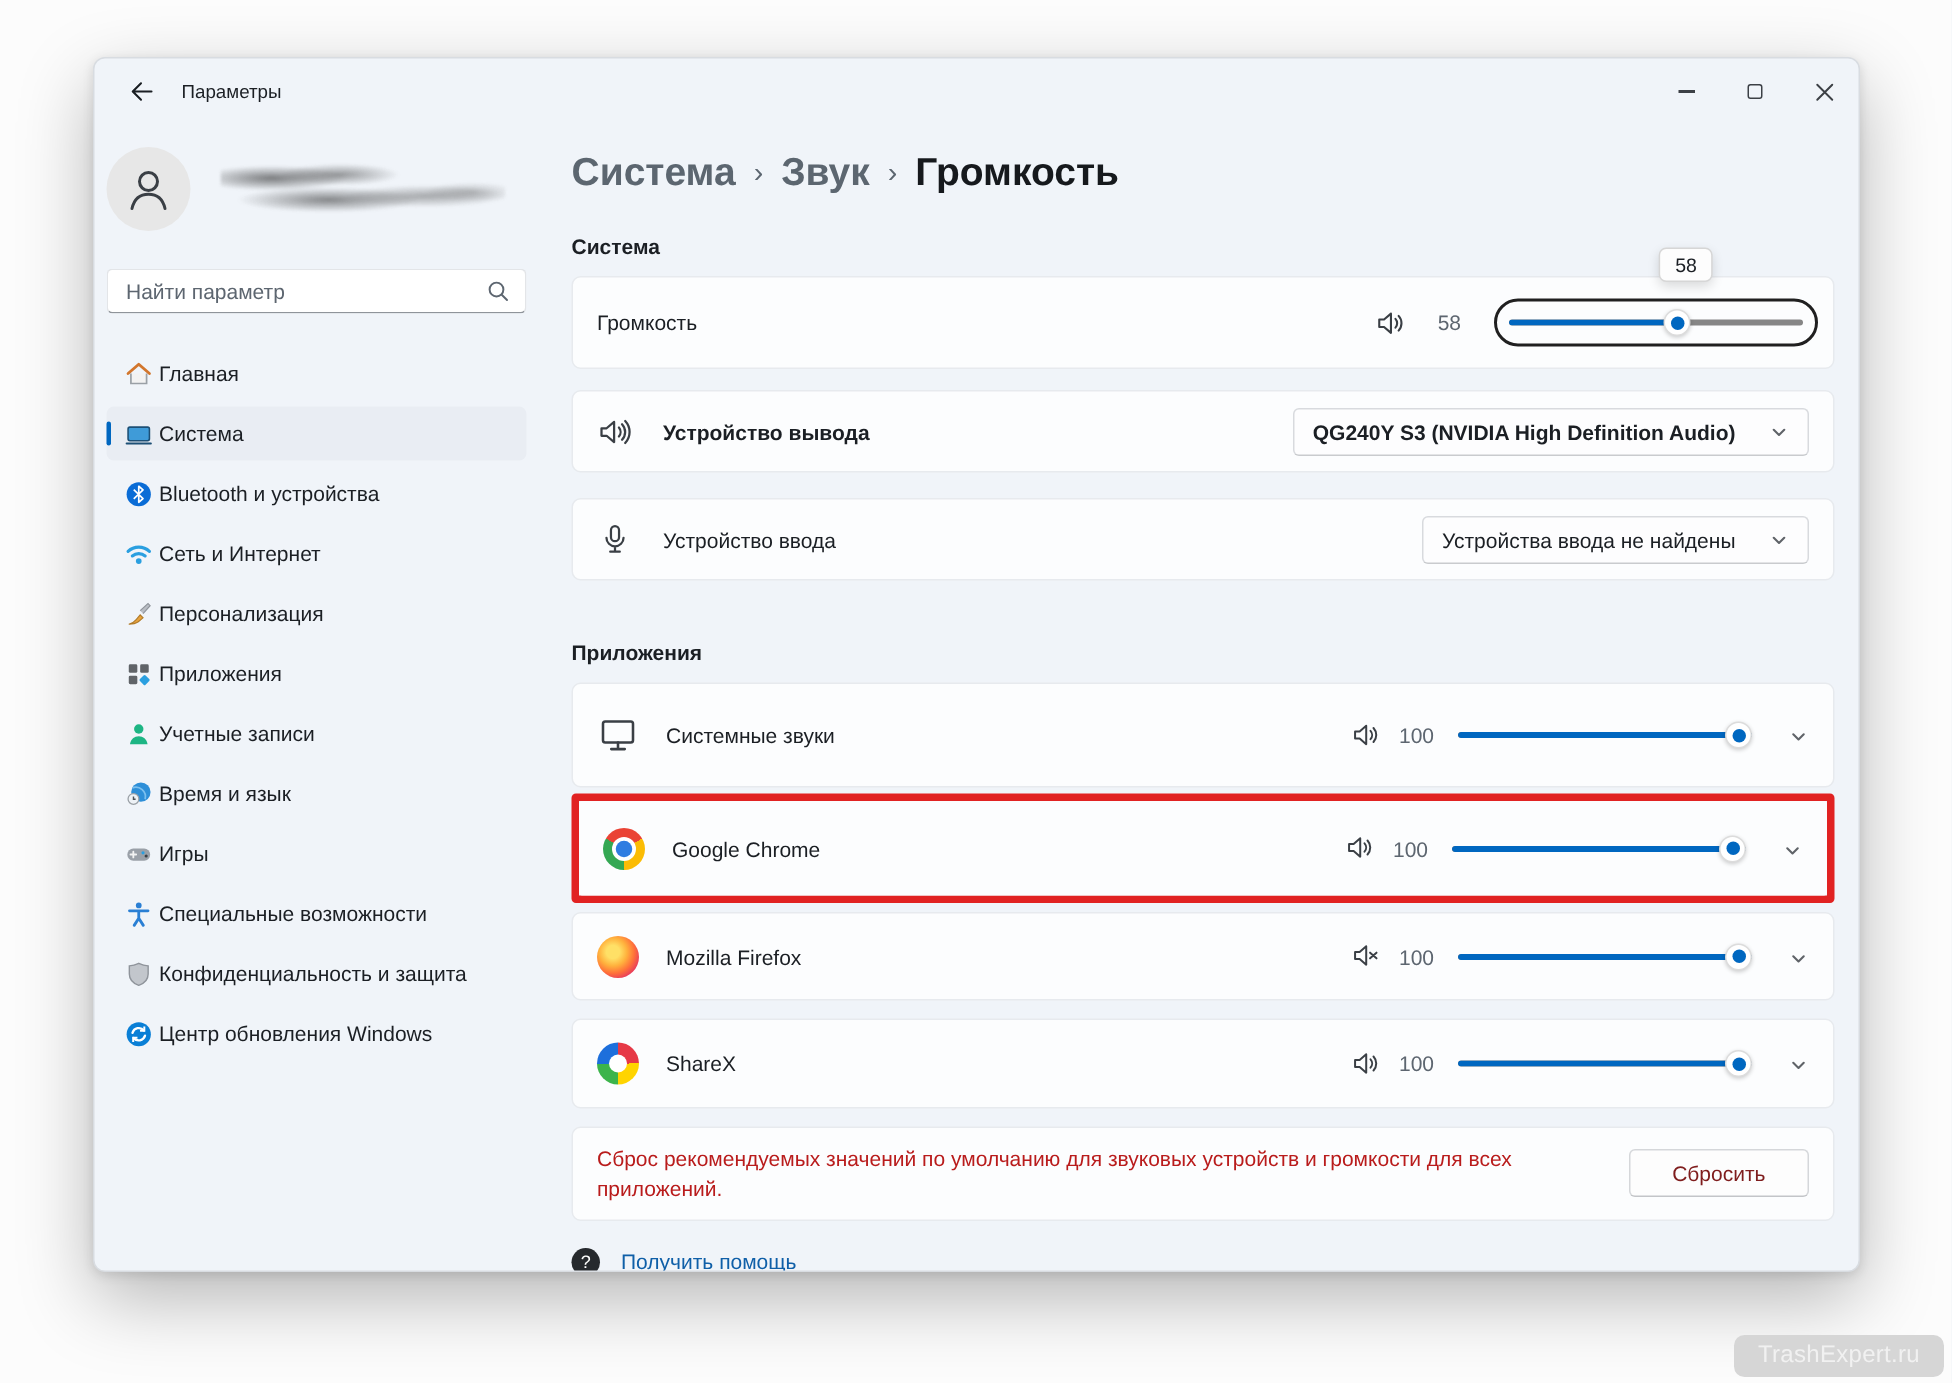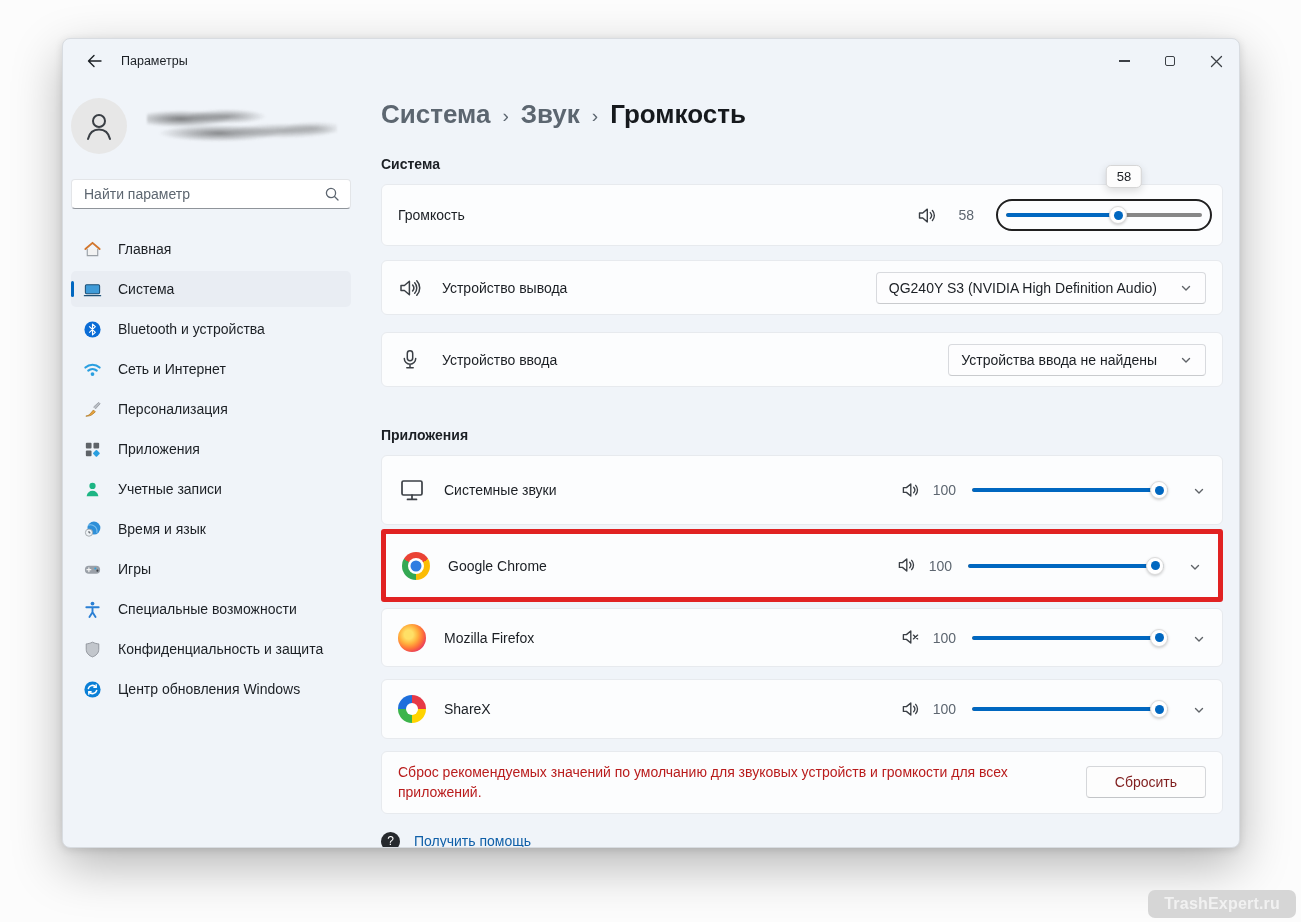--- a/index.html
+++ b/index.html
@@ -55,21 +55,21 @@
     border-radius:4px; display:flex; align-items:center; padding:0 10px 0 12px;
   }
   .search-box input {
     border:none; outline:none; background:transparent; flex:1;
     font-family:inherit; font-size:14px; color:#1b1f24;
   }
   .search-box input::placeholder { color:#5d6670; }
   .nav { margin-top:22px; }
   .nav-item {
     height:36px; margin-bottom:4px; border-radius:5px;
-    display:flex; align-items:center; gap:16px; padding-left:12px;
+    display:flex; align-items:center; gap:4px; padding-left:12px;
     font-size:14px; cursor:pointer; position:relative;
   }
   .nav-item.selected { background:#e9edf3; }
   .nav-item.selected::before {
     content:""; position:absolute; left:0; top:10px; width:3px; height:16px;
     border-radius:2px; background:#0067c0;
   }
   .nav-ico { width:19px; height:19px; flex:none; display:flex; }
 
   
@@ -81,21 +81,21 @@
 
   .section-label { margin-top:26px; font-size:14px; font-weight:700; color:#1b1f24; }
   .section-label.apps { margin-top:40px; }
 
   .card {
     background:#fcfdfe; border:1px solid #e7eaee; border-radius:6px;
     display:flex; align-items:center; padding:0 16px;
   }
   .volume-card { margin-top:12px; height:62px; position:relative; padding-right:10px; }
   .device-card { height:55px; }
-  .device-card.output { margin-top:14px; }
+  .device-card.output { margin-top:14px;font-weight:bold; }
   .device-card.input { margin-top:17px; }
   .row-label { font-size:14px; }
   .dev-ico { width:24px; height:24px; display:flex; margin-right:20px; }
   .right { margin-left:auto; display:flex; align-items:center; }
 
   .spk-ico { width:21px; height:21px; display:flex; }
   .vol-value { font-size:14px; color:#5d6670; min-width:24px; text-align:right; }
 
   .slider { position:relative; width:196px; height:18px; display:flex; align-items:center; }
   .slider .track { width:100%; height:4px; border-radius:2px; background:#868686; overflow:hidden; }
@@ -163,21 +163,21 @@
     border-radius:4px; padding:7px 28px; font-size:14px; font-family:inherit; cursor:pointer; color:#7f1d1d;
   }
 
   .help-row { margin-top:18px; display:flex; align-items:center; gap:14px; }
   .help-ico { width:19px; height:19px; border-radius:50%; background:#26292d; flex:none;
     display:flex; align-items:center; justify-content:center; color:#fff; font-size:12px; }
   .help-label { font-size:14px; color:#0f5fa8; cursor:pointer; }
 
   .watermark {
     position:absolute; right:5px; bottom:4px;
-    background:#d6d6d6; color:#f1f1f1; font-weight:700; font-size:16px;
+    background:#d6d6d6; color:#f1f1f1; font-weight:400; font-size:16px;
     padding:5px 16px; border-radius:7px; letter-spacing:.2px;
   }
   svg { display:block; }
 </style>
 </head>
 <body>
 
 <div class="page">
   <div class="window">
 

